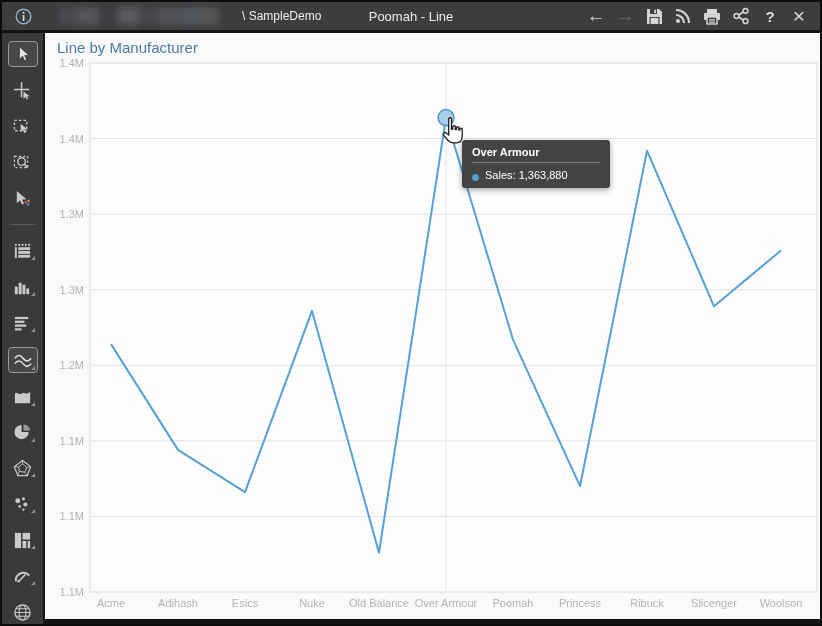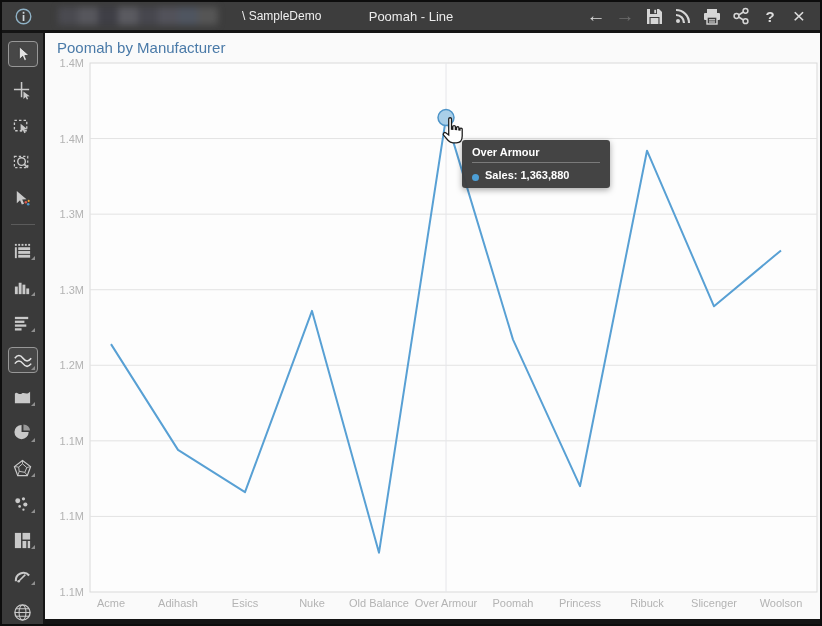--- a/index.html
+++ b/index.html
@@ -31,21 +31,21 @@
   .panel-title { position:absolute; left:12px; top:6px; font-size:15px; color:#4a7aa8; }
 
   svg text { font-family:"Liberation Sans", sans-serif; }
   .tick-label { font-size:11px; fill:#b3b3b3; }
   .cat-label { font-size:11px; fill:#b3b3b3; }
 
   
   .tooltip { position:absolute; left:417px; top:107px; width:148px; background:rgba(62,62,62,0.97); border-radius:3px; box-shadow:0 2px 6px rgba(0,0,0,0.35); color:#fff; padding:6px 10px 7px 10px; z-index:4; }
   .tt-title { font-size:11px; font-weight:bold; padding-bottom:4px; }
   .tt-sep { height:1px; background:#7a7a7a; margin-bottom:6px; }
-  .tt-row { display:flex; align-items:flex-end; gap:6px; font-size:11px; font-weight:bold; }
+  .tt-row { display:flex; align-items:flex-end; gap:6px; font-size:11px; font-weight:normal; }
   .tt-dot { width:7px; height:7px; border-radius:50%; background:#4d9fd6; flex:0 0 7px; }
 
   .hand-cursor { position:absolute; left:395px; top:83px; width:26px; height:30px; z-index:5; }
 </style>
 </head>
 <body>
 
 <div class="window">
 
   <div class="topbar">
@@ -262,21 +262,21 @@
       <div class="tool">
         <svg width="19" height="19" viewBox="0 0 20 20">
           <circle cx="10" cy="10" r="8" fill="none" stroke="#c9c9c9" stroke-width="1.4"></circle>
           <ellipse cx="10" cy="10" rx="3.6" ry="8" fill="none" stroke="#c9c9c9" stroke-width="1.1"></ellipse>
           <path d="M2 10 h16 M3.2 6 h13.6 M3.2 14 h13.6" stroke="#c9c9c9" stroke-width="1.1"></path>
         </svg>
       </div>
     </div>
 
     <div class="panel">
-      <div class="panel-title">Poomah by Manufacturer</div>
+      <div class="panel-title">Line by Manufacturer</div>
 
       <svg id="chart-svg" width="775" height="586">
           <rect x="45" y="30" width="727" height="529" fill="#fdfdfd" stroke="#d9d9d9" stroke-width="1"></rect>
           <text x="39" y="34" text-anchor="end" class="tick-label">1.4M</text>
           <line x1="45" y1="105.57142857142857" x2="772" y2="105.57142857142857" stroke="#e3e3e3" stroke-width="1"></line>
           <text x="39" y="109.57142857142857" text-anchor="end" class="tick-label">1.4M</text>
           <line x1="45" y1="181.14285714285714" x2="772" y2="181.14285714285714" stroke="#e3e3e3" stroke-width="1"></line>
           <text x="39" y="185.14285714285714" text-anchor="end" class="tick-label">1.3M</text>
           <line x1="45" y1="256.7142857142857" x2="772" y2="256.7142857142857" stroke="#e3e3e3" stroke-width="1"></line>
           <text x="39" y="260.7142857142857" text-anchor="end" class="tick-label">1.3M</text>

